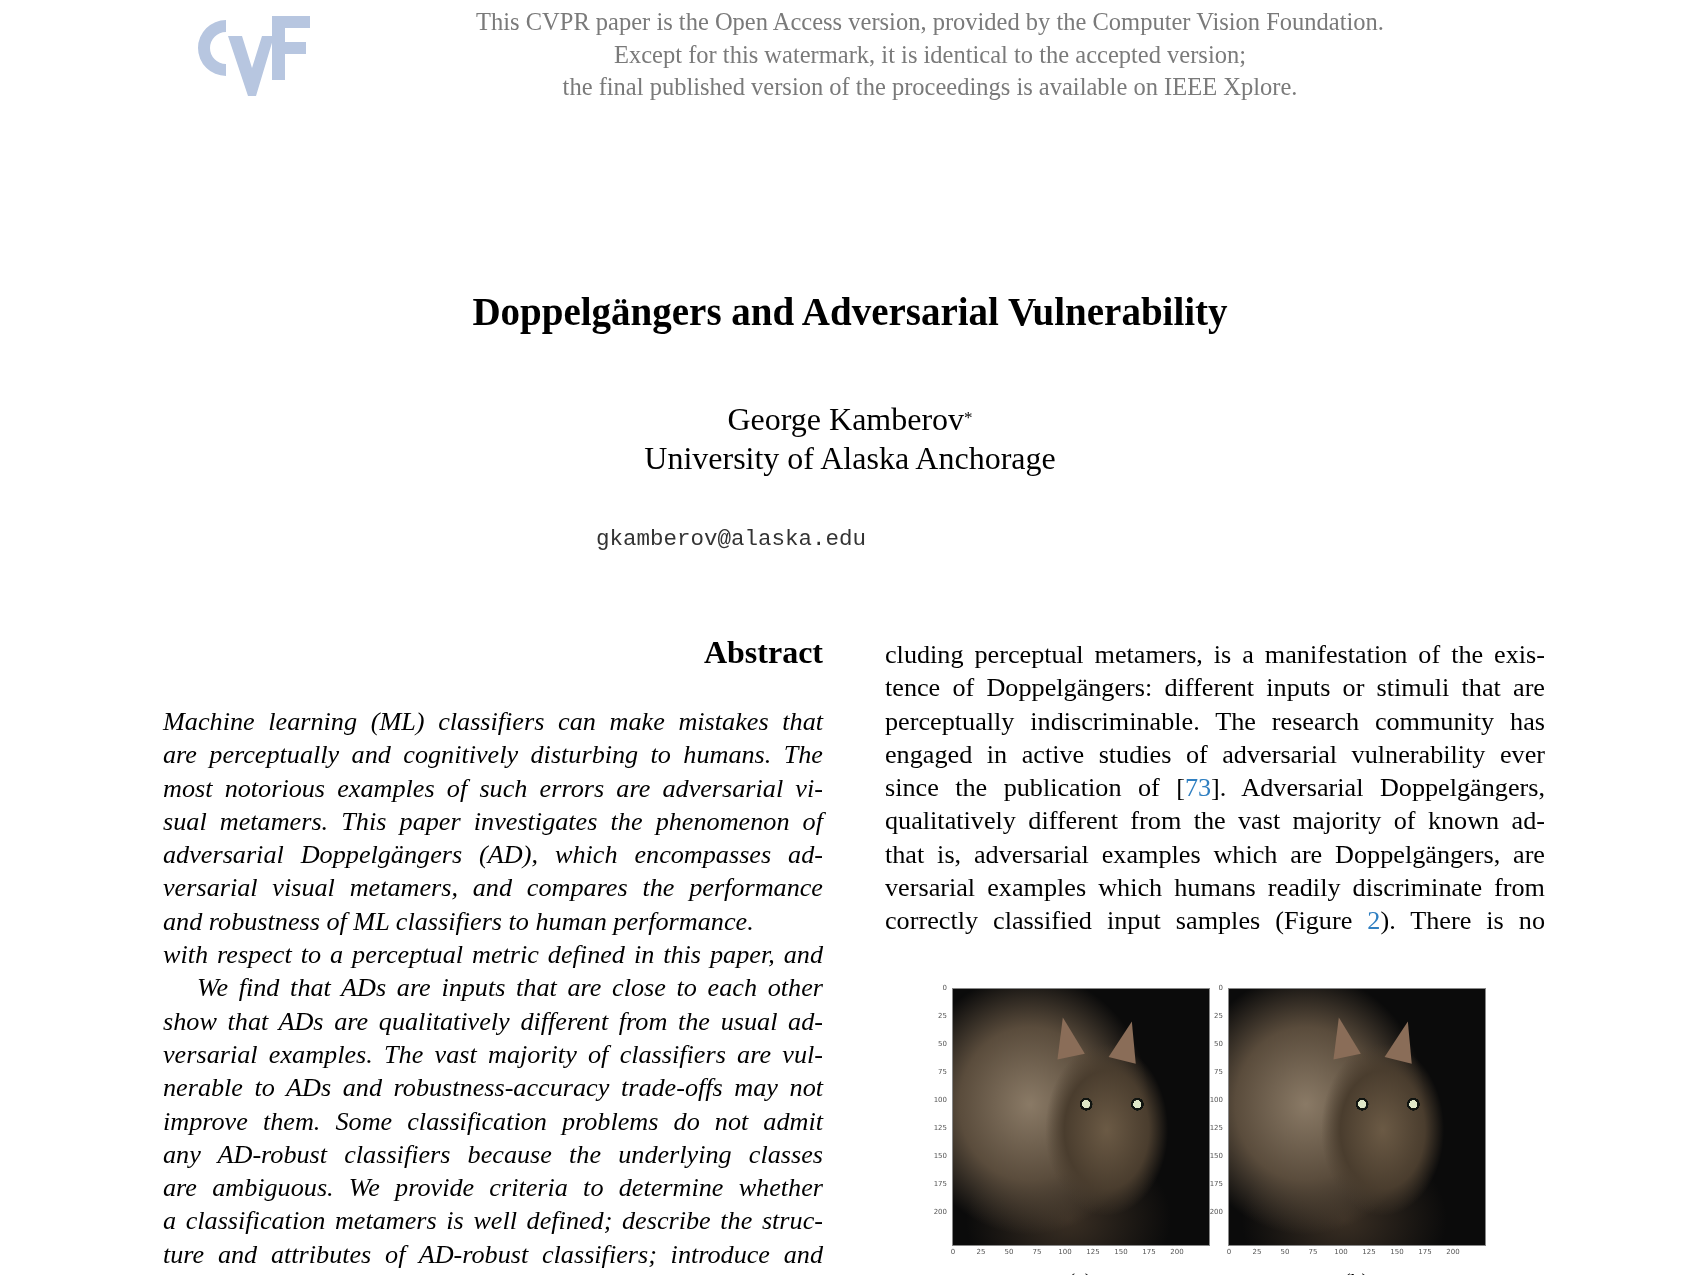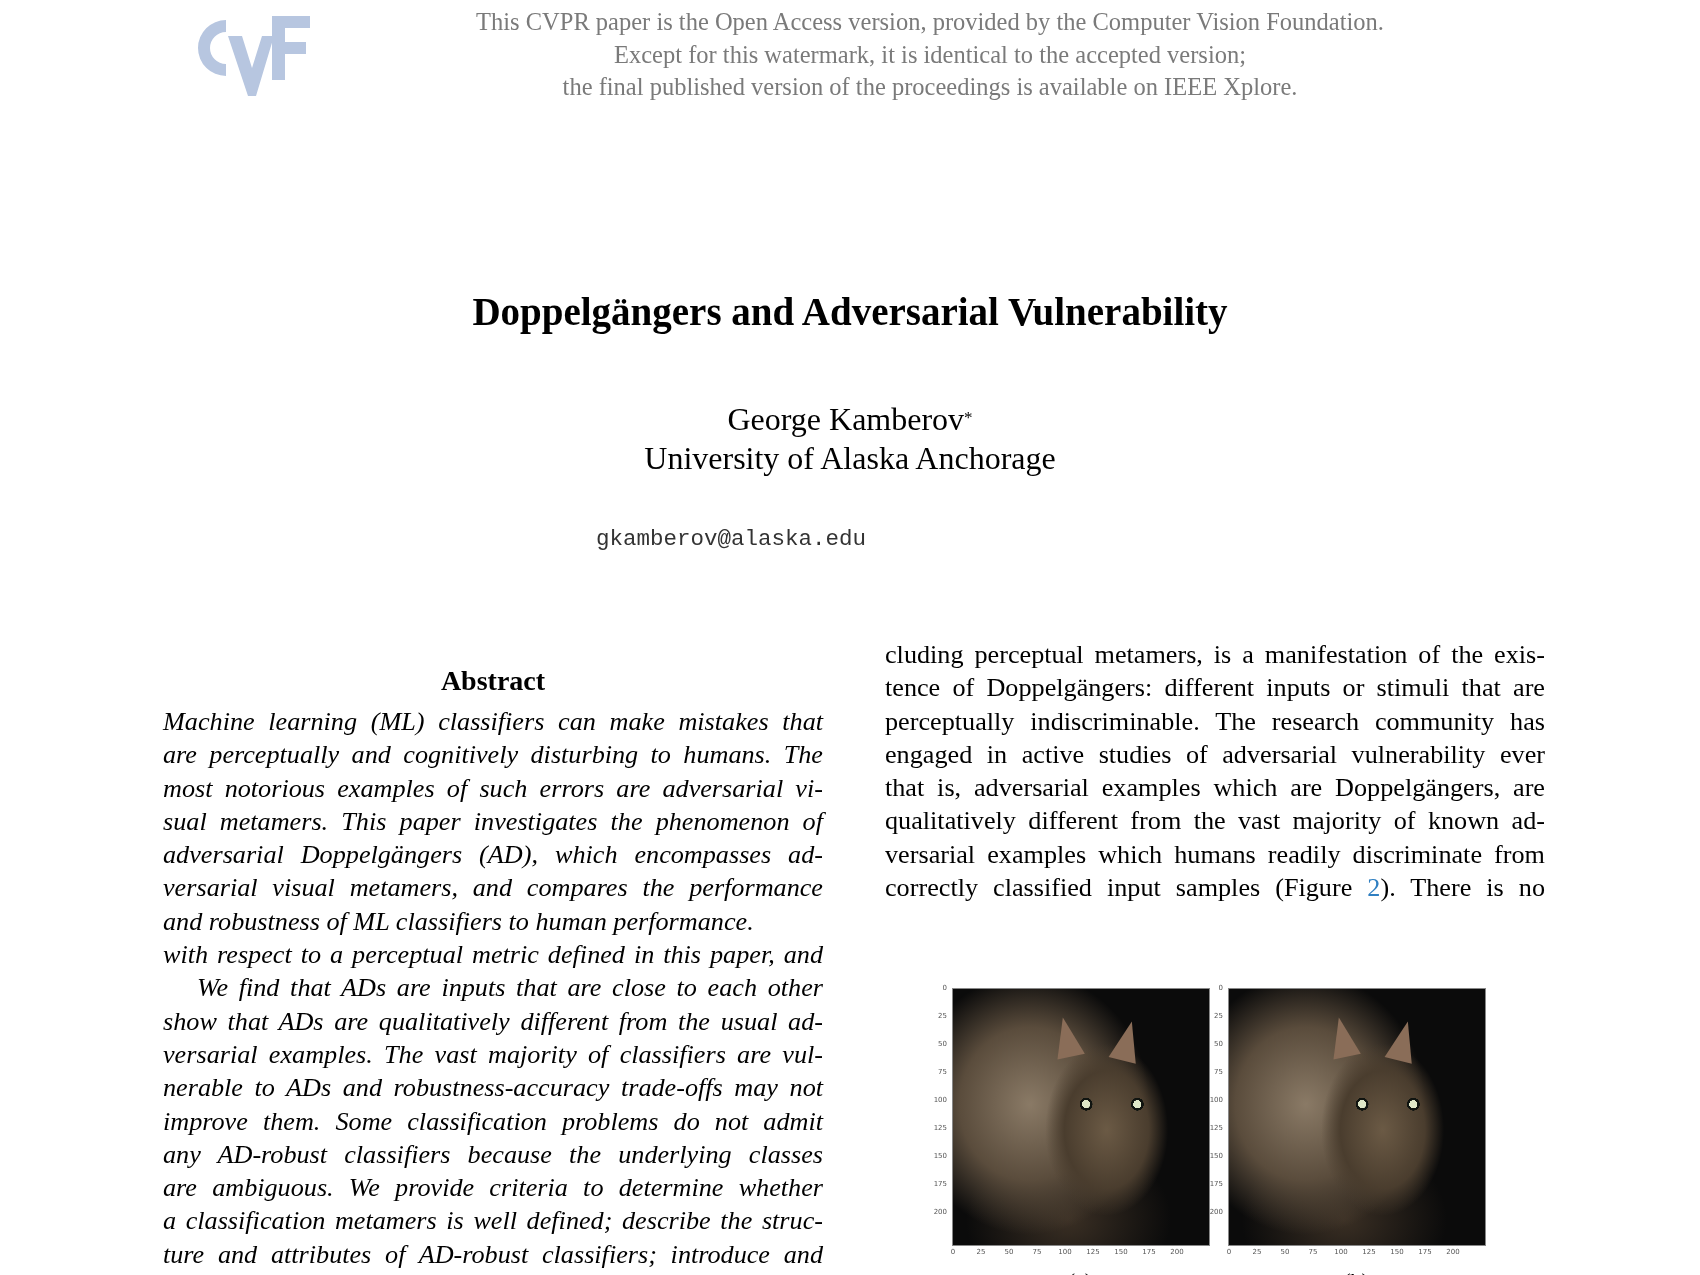--- a/index.html
+++ b/index.html
@@ -3,21 +3,21 @@
 <meta charset="utf-8">
 <style>
   html, body { margin:0; padding:0; background:#ffffff; }
   body { width:1700px; height:1275px; position:relative; overflow:hidden; font-family:"Liberation Serif","DejaVu Serif",serif; color:#000; }
   .logo { position:absolute; left:186px; top:14px; width:124px; height:82px; }
   .watermark { position:absolute; left:380px; width:1100px; top:6px; text-align:center; color:#7a7a7a; font-size:24.5px; line-height:32.5px; }
   .title { position:absolute; left:0; width:1700px; top:288px; text-align:center; font-weight:bold; font-size:39px; line-height:48px; }
   .authors { position:absolute; left:0; width:1700px; top:400px; text-align:center; font-size:32px; line-height:39px; }
   .authors sup { font-size:17px; vertical-align:top; position:relative; top:-2px; }
   .email { position:absolute; left:0; width:1462px; top:526px; text-align:center; font-family:"Liberation Mono","DejaVu Sans Mono",monospace; font-size:22.5px; color:#333; }
-  .abs-head { position:absolute; left:163px; width:660px; top:632px; text-align:center; font-weight:bold; font-size:28px; line-height:40px;margin-top:29px; }
+  .abs-head { position:absolute; left:163px; width:660px; top:632px; text-align:right; font-weight:bold; font-size:32px; line-height:40px; }
   .col { position:absolute; font-size:26.2px; line-height:33.3px; text-align:justify; }
   .col-left { left:163px; width:660px; top:705px; font-style:italic; }
   .col-right { left:885px; width:660px; top:638px; }
   .line { display:block; text-align:justify; text-align-last:justify; white-space:nowrap; height:33.3px; }
   .line.last { text-align-last:left; }
   .line.indent { padding-left:34px; }
   .ref { color:#2f7fc1; }
   .fig { position:absolute; top:978px; }
   .fig-a { left:915px; }
   .fig-b { left:1191px; }
@@ -79,22 +79,23 @@
   <span class="line">are ambiguous.  We provide criteria to determine whether</span>
   <span class="line">a classification metamers is well defined; describe the struc-</span>
   <span class="line">ture and attributes of AD-robust classifiers; introduce and</span>
 </div>
 
 <div class="col col-right">
   <span class="line">cluding perceptual metamers, is a manifestation of the exis-</span>
   <span class="line">tence of Doppelgängers: different inputs or stimuli that are</span>
   <span class="line">perceptually indiscriminable.  The research community has</span>
   <span class="line">engaged in active studies of adversarial vulnerability ever</span>
+  <span class="line"><span>since the publication of [</span><a class="ref">73</a><span>].  Adversarial Doppelgängers,</span></span>
+  <span class="line">qualitatively different from the vast majority of known ad-</span>
   <span class="line">that is, adversarial examples which are Doppelgängers, are</span>
-  <span class="line">qualitatively different from the vast majority of known ad-</span>
   <span class="line">versarial examples which humans readily discriminate from</span>
   <span class="line"><span>correctly classified input samples (Figure </span><a class="ref">2</a><span>).   There is no</span></span>
 </div>
 
 <div class="fig fig-a">
   <div class="ytick" style="top:6px">0</div>
   <div class="ytick" style="top:34px">25</div>
   <div class="ytick" style="top:62px">50</div>
   <div class="ytick" style="top:90px">75</div>
   <div class="ytick" style="top:118px">100</div>

